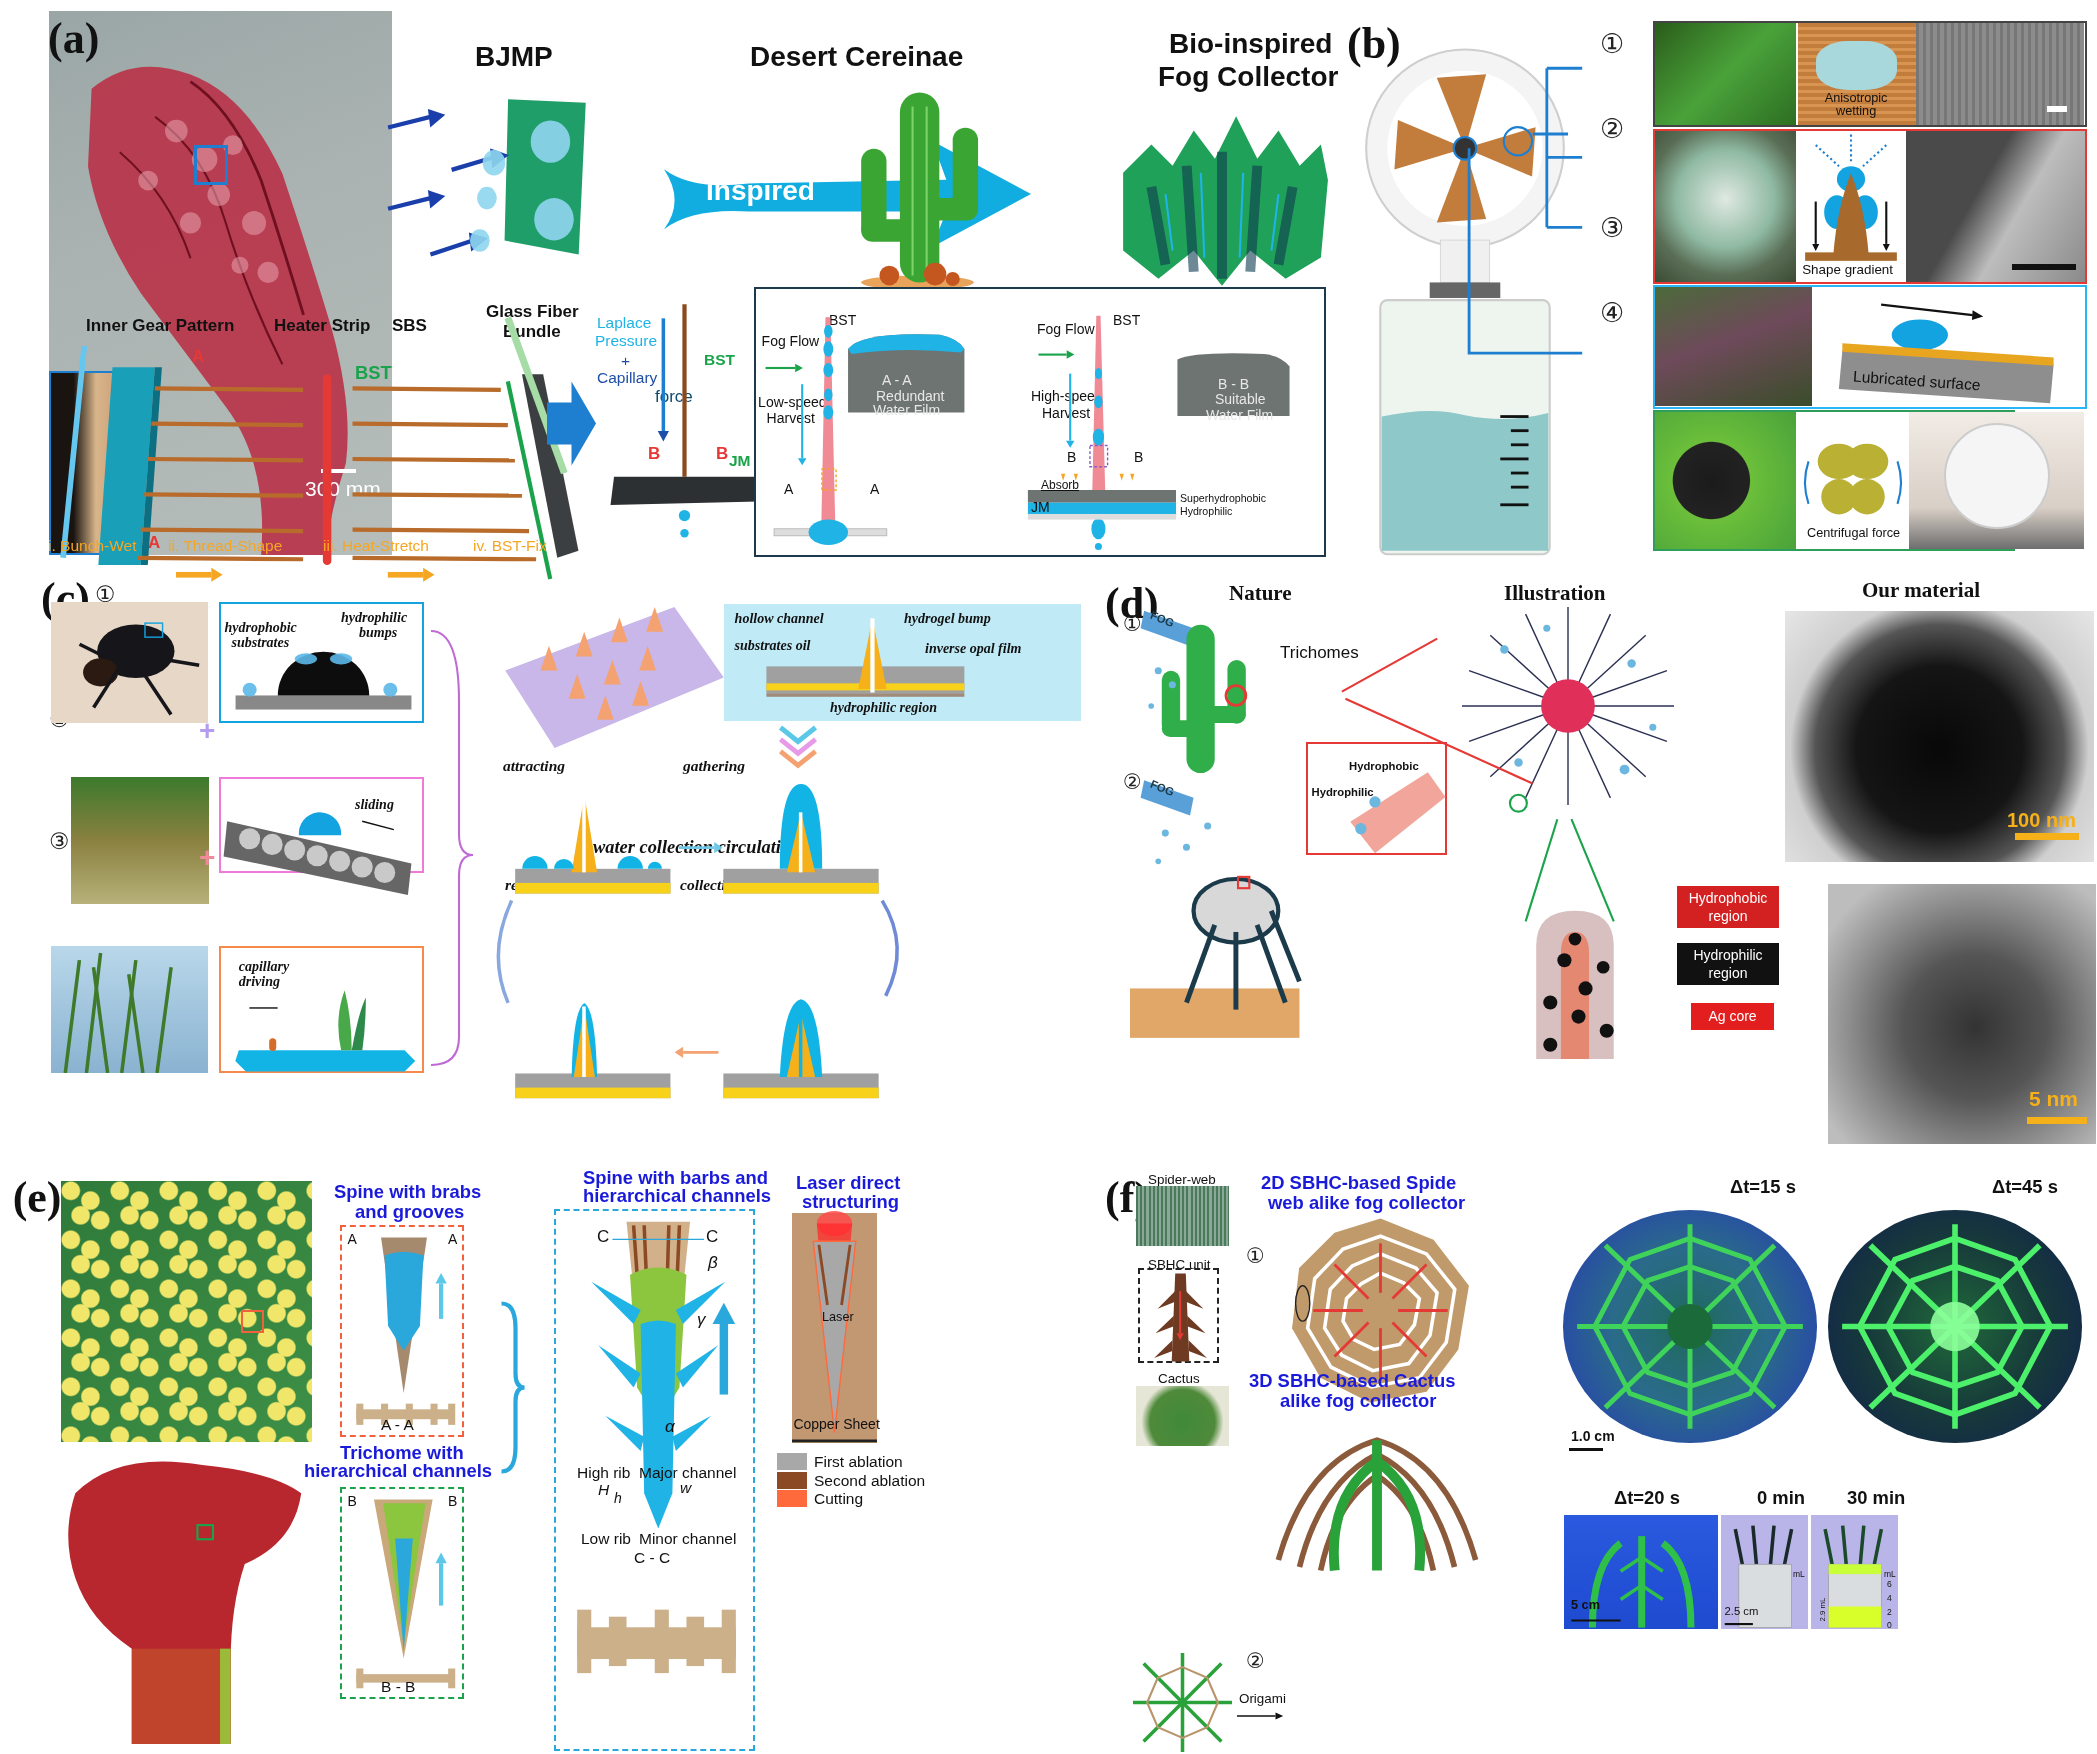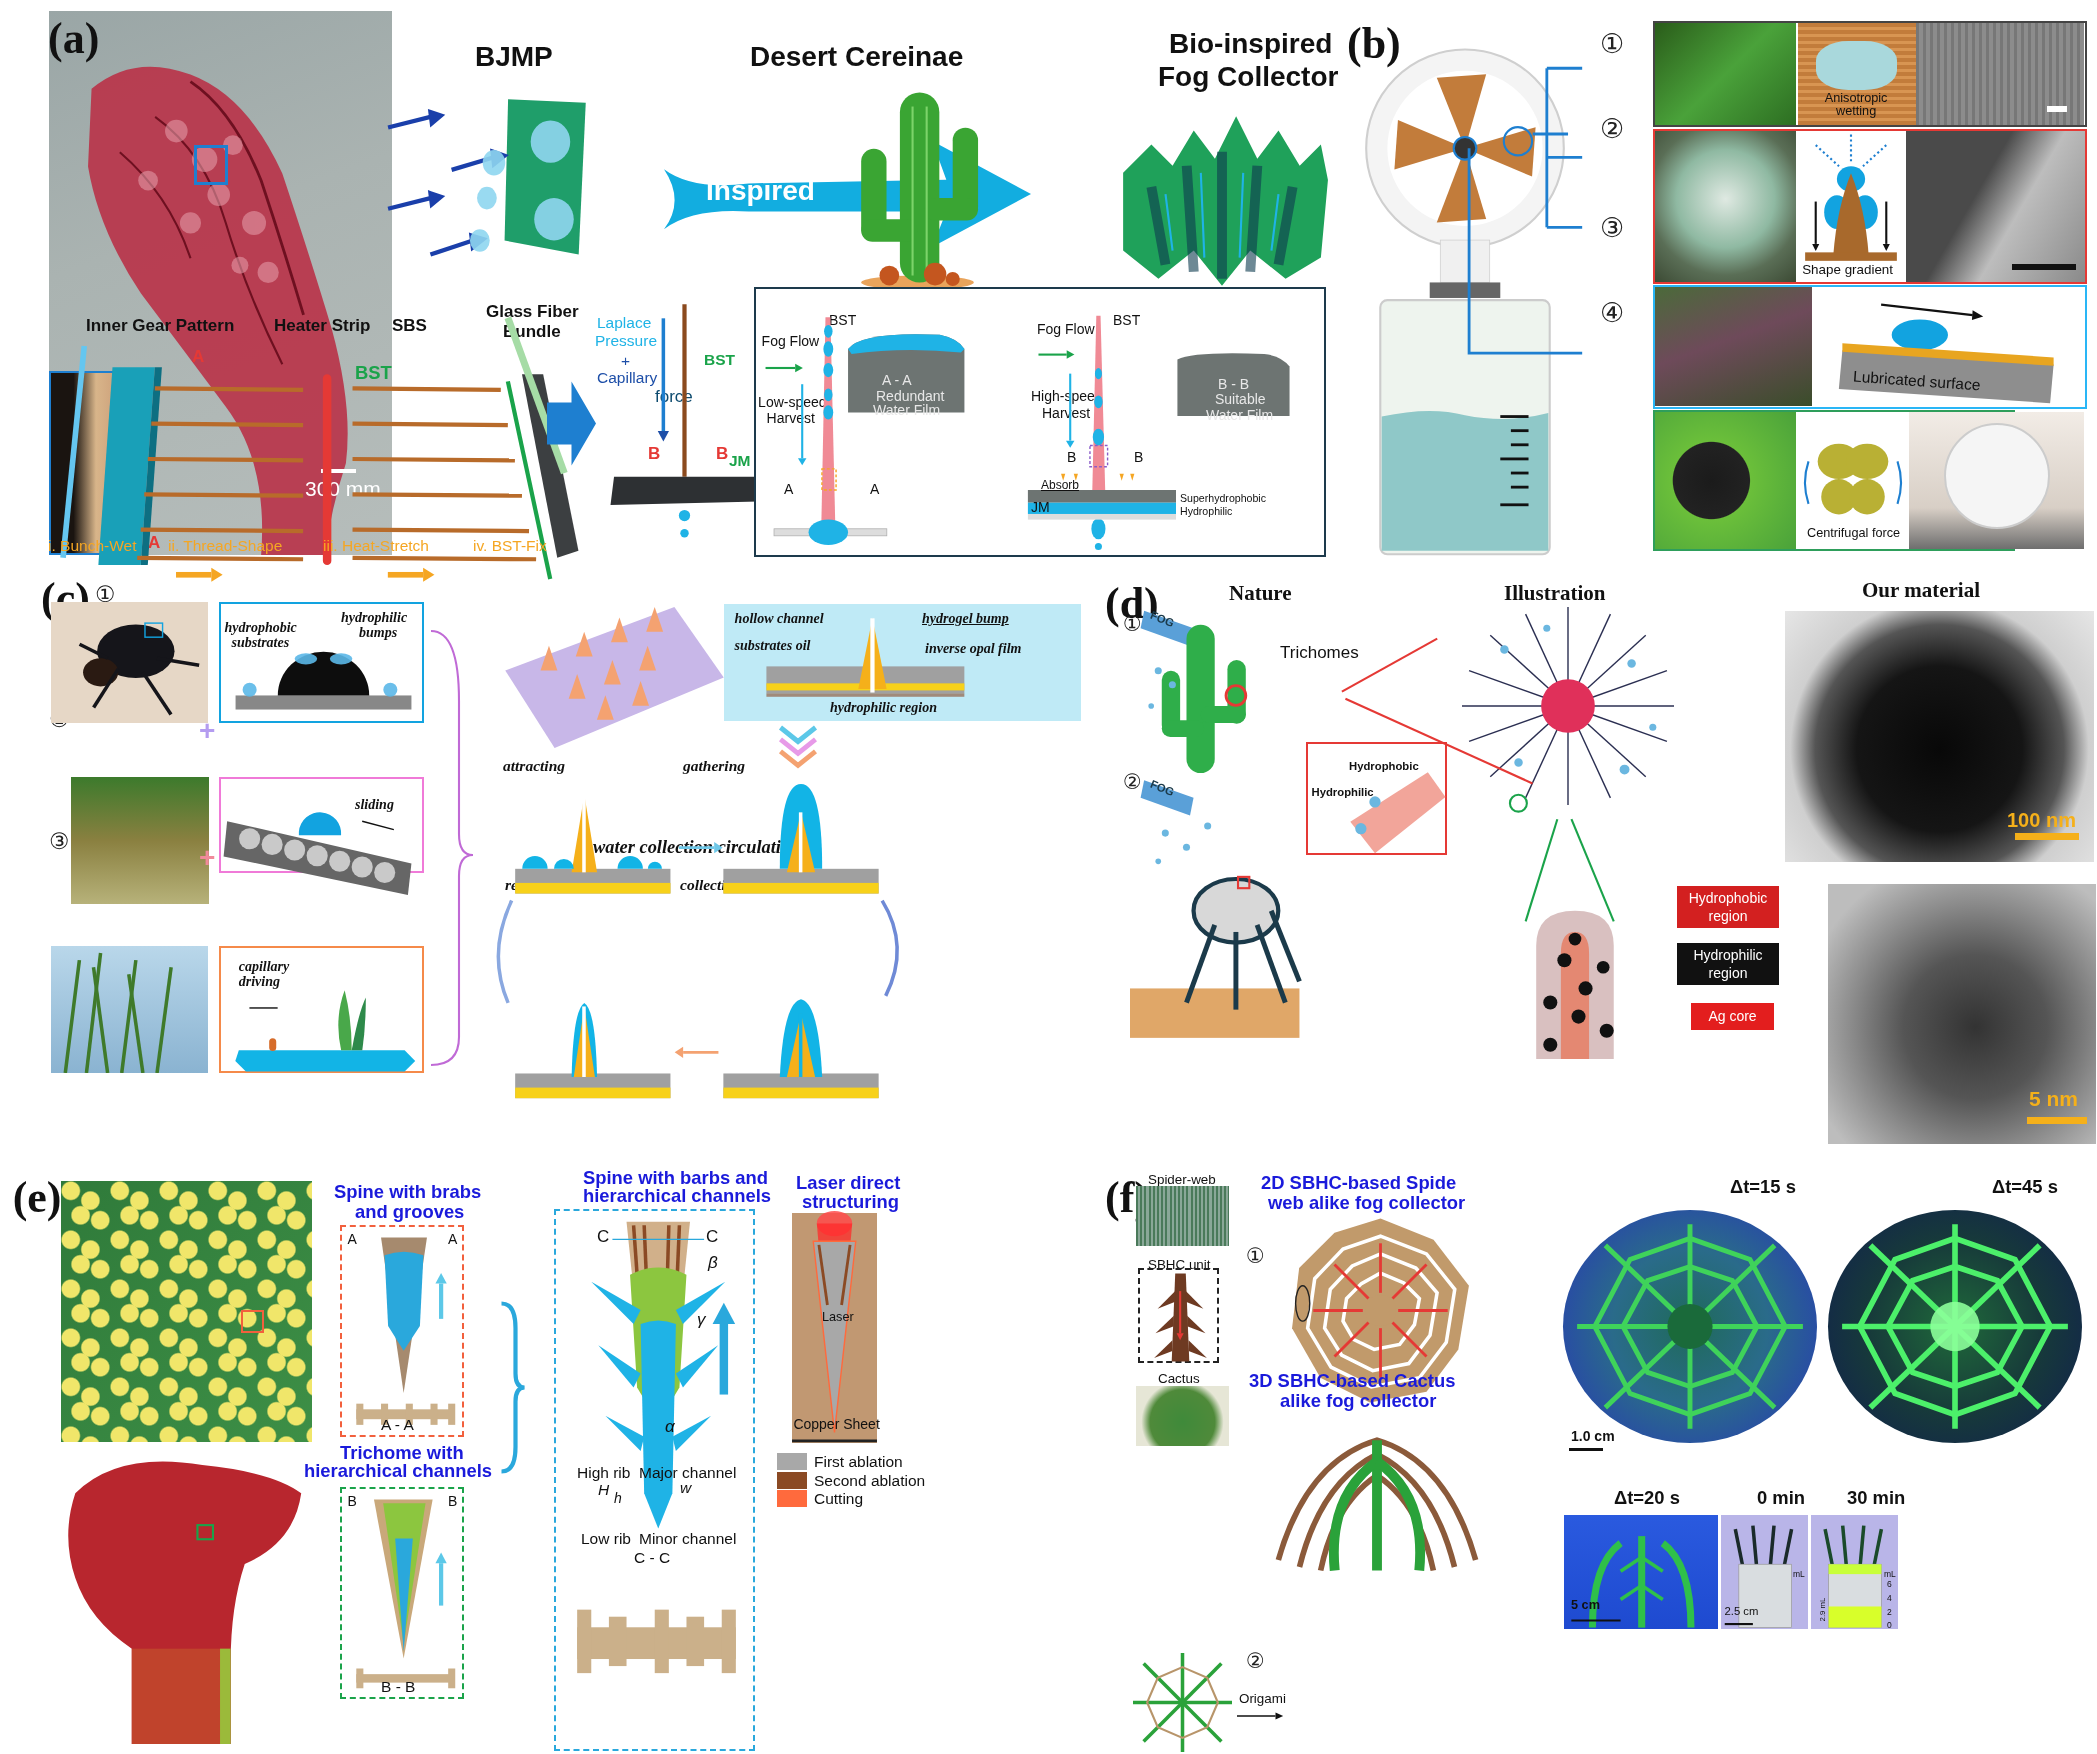--- a/index.html
+++ b/index.html
@@ -434,21 +434,21 @@
       <polygon points="210,45 222,10 234,45"></polygon>
         <polygon points="100,140 112,105 124,140"></polygon>
         <polygon points="150,120 162,85 174,120"></polygon>
       <polygon points="200,100 212,65 224,100"></polygon>
         <polygon points="140,170 152,135 164,170"></polygon>
         <polygon points="190,150 202,115 214,150"></polygon>
     </g>
   </svg>
   <div class="box" style="left:724px;top:604px;width:357px;height:117px;background:#bfeaf6;">
     <div class="lbl serif-it" style="left:10.6px;top:7px;font-size:14px;">hollow channel</div>
-    <div class="lbl serif-it" style="left:198px;top:7px;font-size:14px;text-decoration:underline;">hydrogel bump</div>
+    <div class="lbl serif-it" style="left:180px;top:7px;font-size:14px;">hydrogel bump</div>
     <div class="lbl serif-it" style="left:10.6px;top:34px;font-size:14px;">substrates oil</div>
     <div class="lbl serif-it" style="left:201px;top:37px;font-size:14px;">inverse opal film</div>
     <div class="lbl serif-it" style="left:106px;top:96px;font-size:14px;">hydrophilic region</div>
     <svg width="357" height="117" style="left:0;top:0;" viewBox="0 0 505 165">
       <rect x="60" y="88" width="280" height="38" fill="#a0a0a0"></rect>
       <rect x="60" y="112" width="280" height="10" fill="#f7d11a"></rect>
       <polygon points="190,120 210,20 230,120" fill="#f5b01a"></polygon>
       <rect x="207" y="20" width="6" height="105" fill="#fff"></rect>
       <rect x="60" y="126" width="280" height="5" fill="#a08a7a"></rect>
     </svg>

